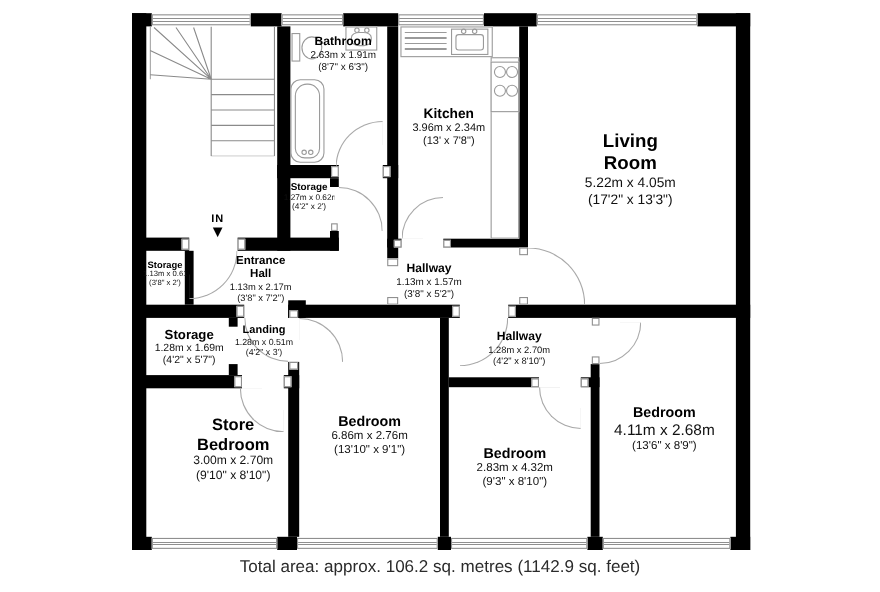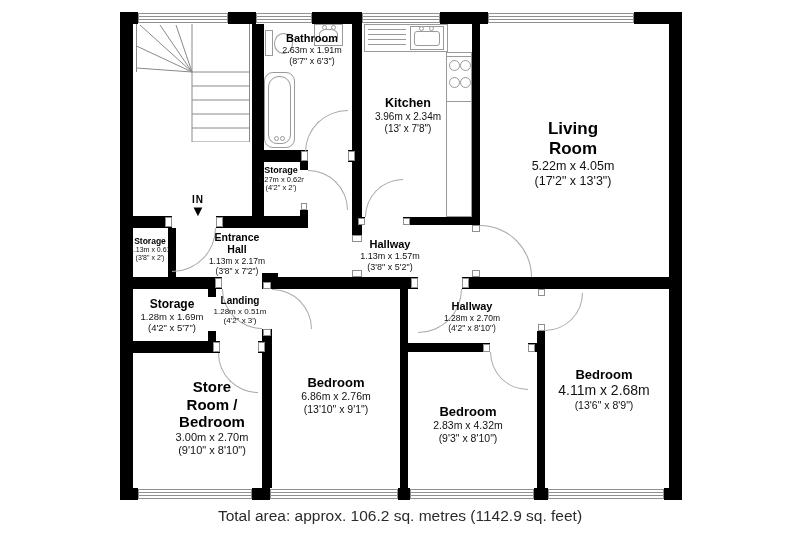--- a/index.html
+++ b/index.html
@@ -212,21 +212,20 @@
   </div>
 
   <div class="lbl" style="left:210px;top:295px;width:60px">
     <div class="rn" style="font-size:10px">Landing</div>
     <div style="font-size:8px">1.28m x 0.51m</div>
     <div style="font-size:8px">(4'2" x 3')</div>
   </div>
 
   <div class="lbl" style="left:152px;top:378px;width:120px">
     <div class="rn" style="font-size:15px">Store</div>
-    <div class="rn" style="font-size:15px">Room /</div>
     <div class="rn" style="font-size:15px">Bedroom</div>
     <div style="font-size:11px">3.00m x 2.70m</div>
     <div style="font-size:11px">(9'10" x 8'10")</div>
   </div>
 
   <div class="lbl" style="left:432px;top:300px;width:80px">
     <div class="rn" style="font-size:11px">Hallway</div>
     <div style="font-size:8.5px">1.28m x 2.70m</div>
     <div style="font-size:8.5px">(4'2" x 8'10")</div>
   </div>

